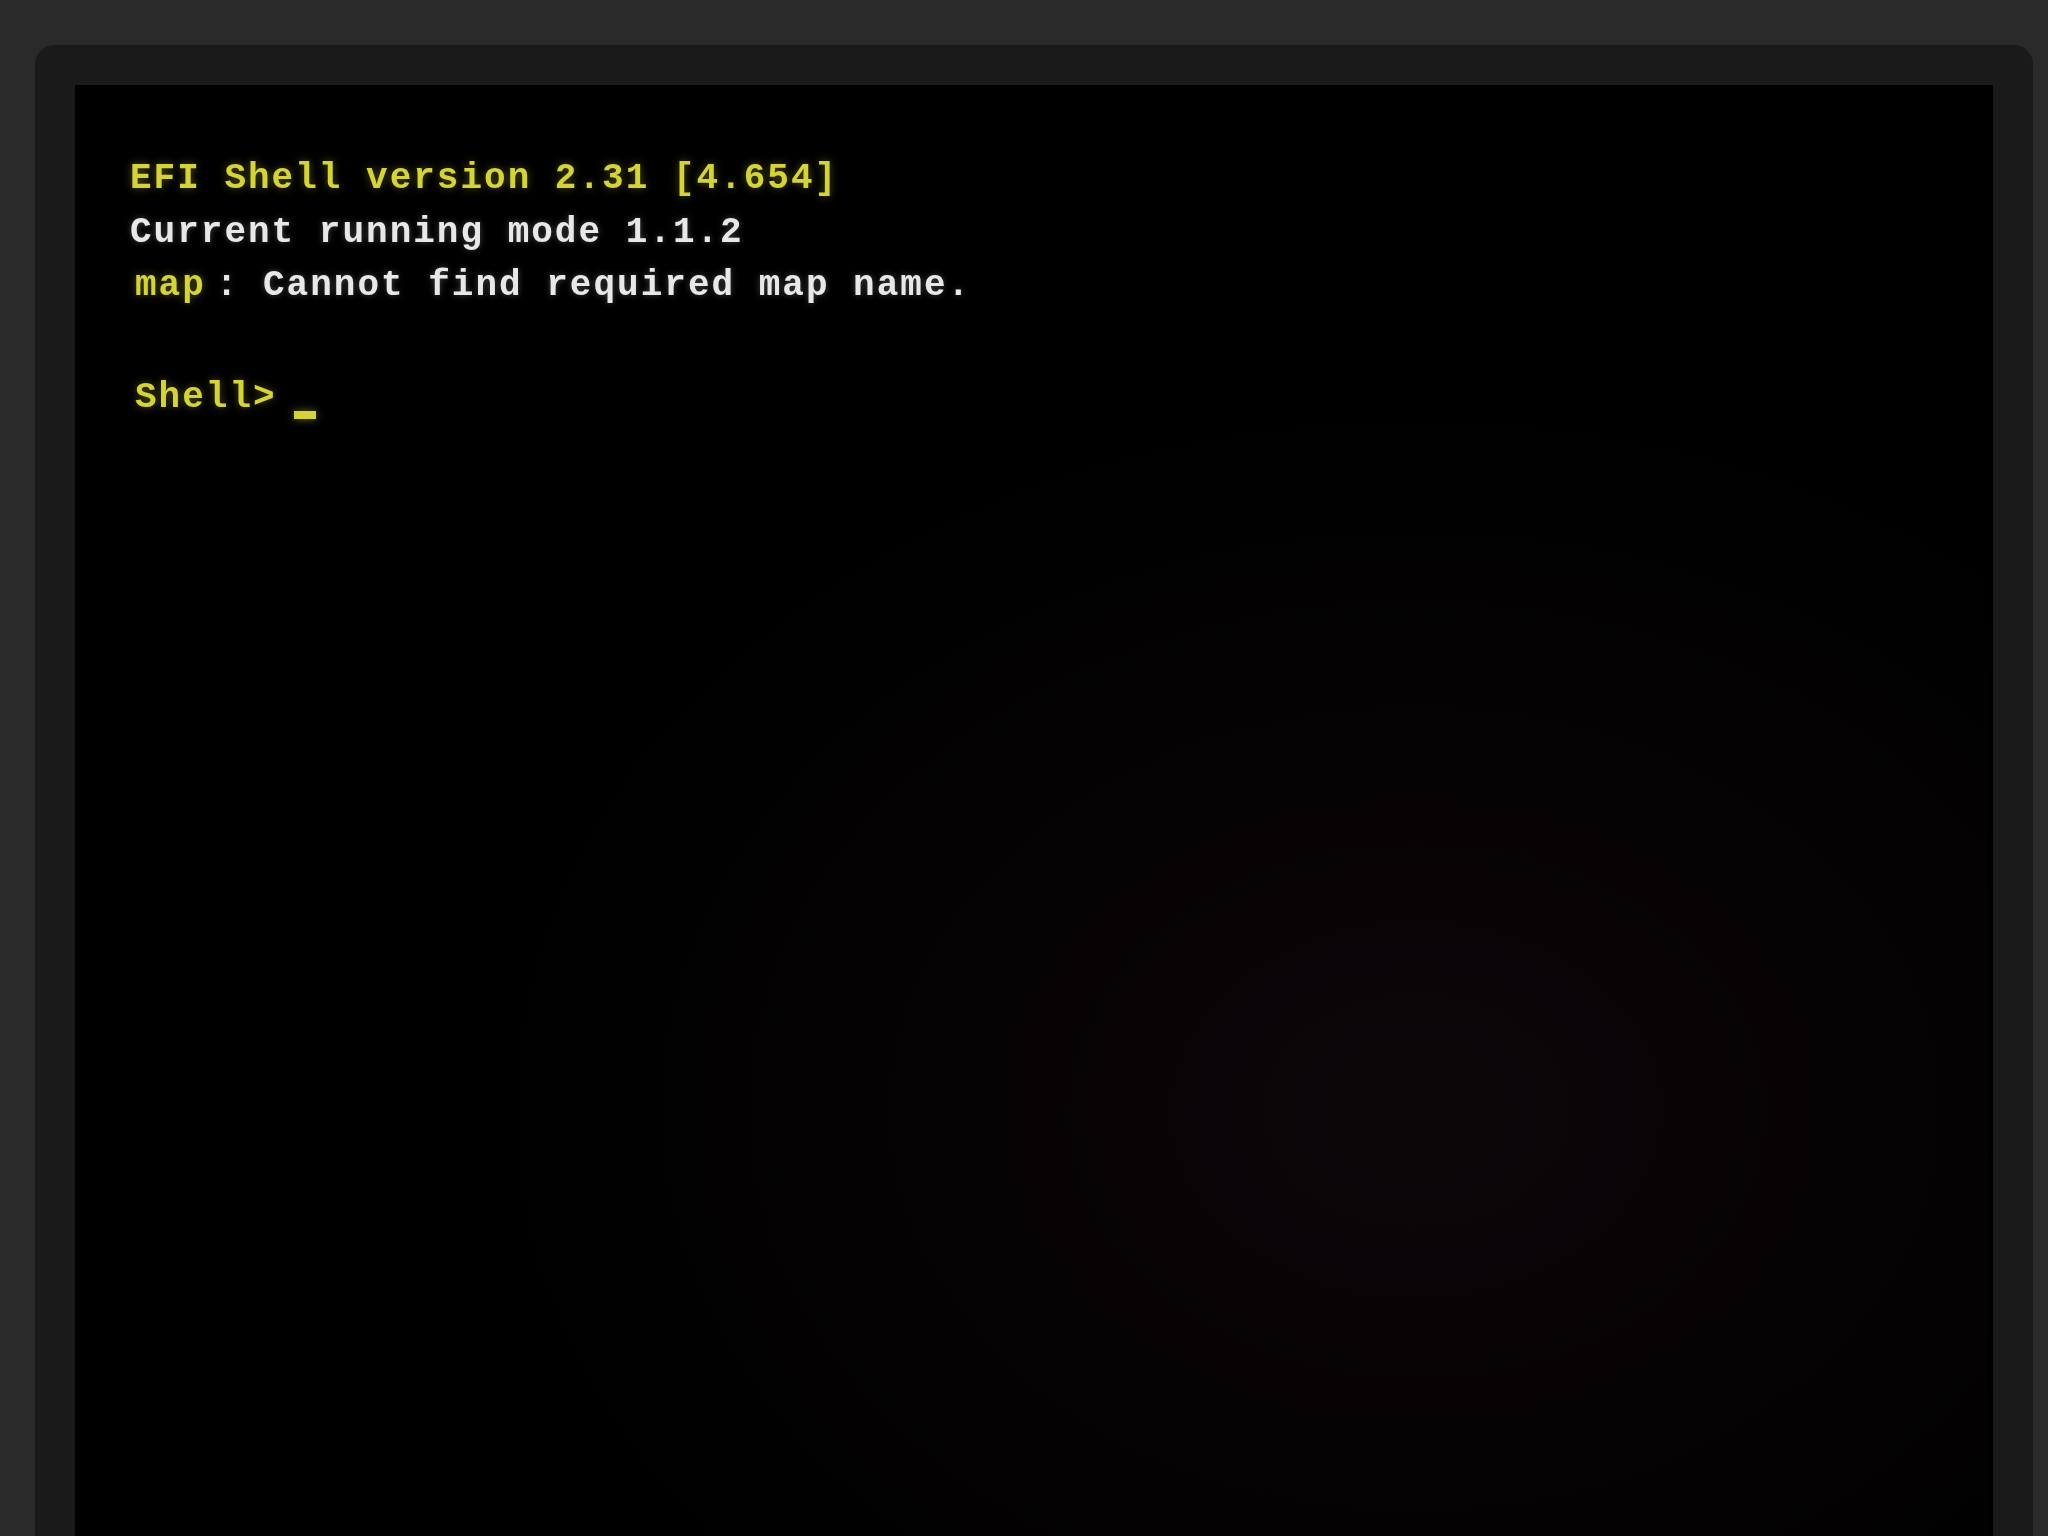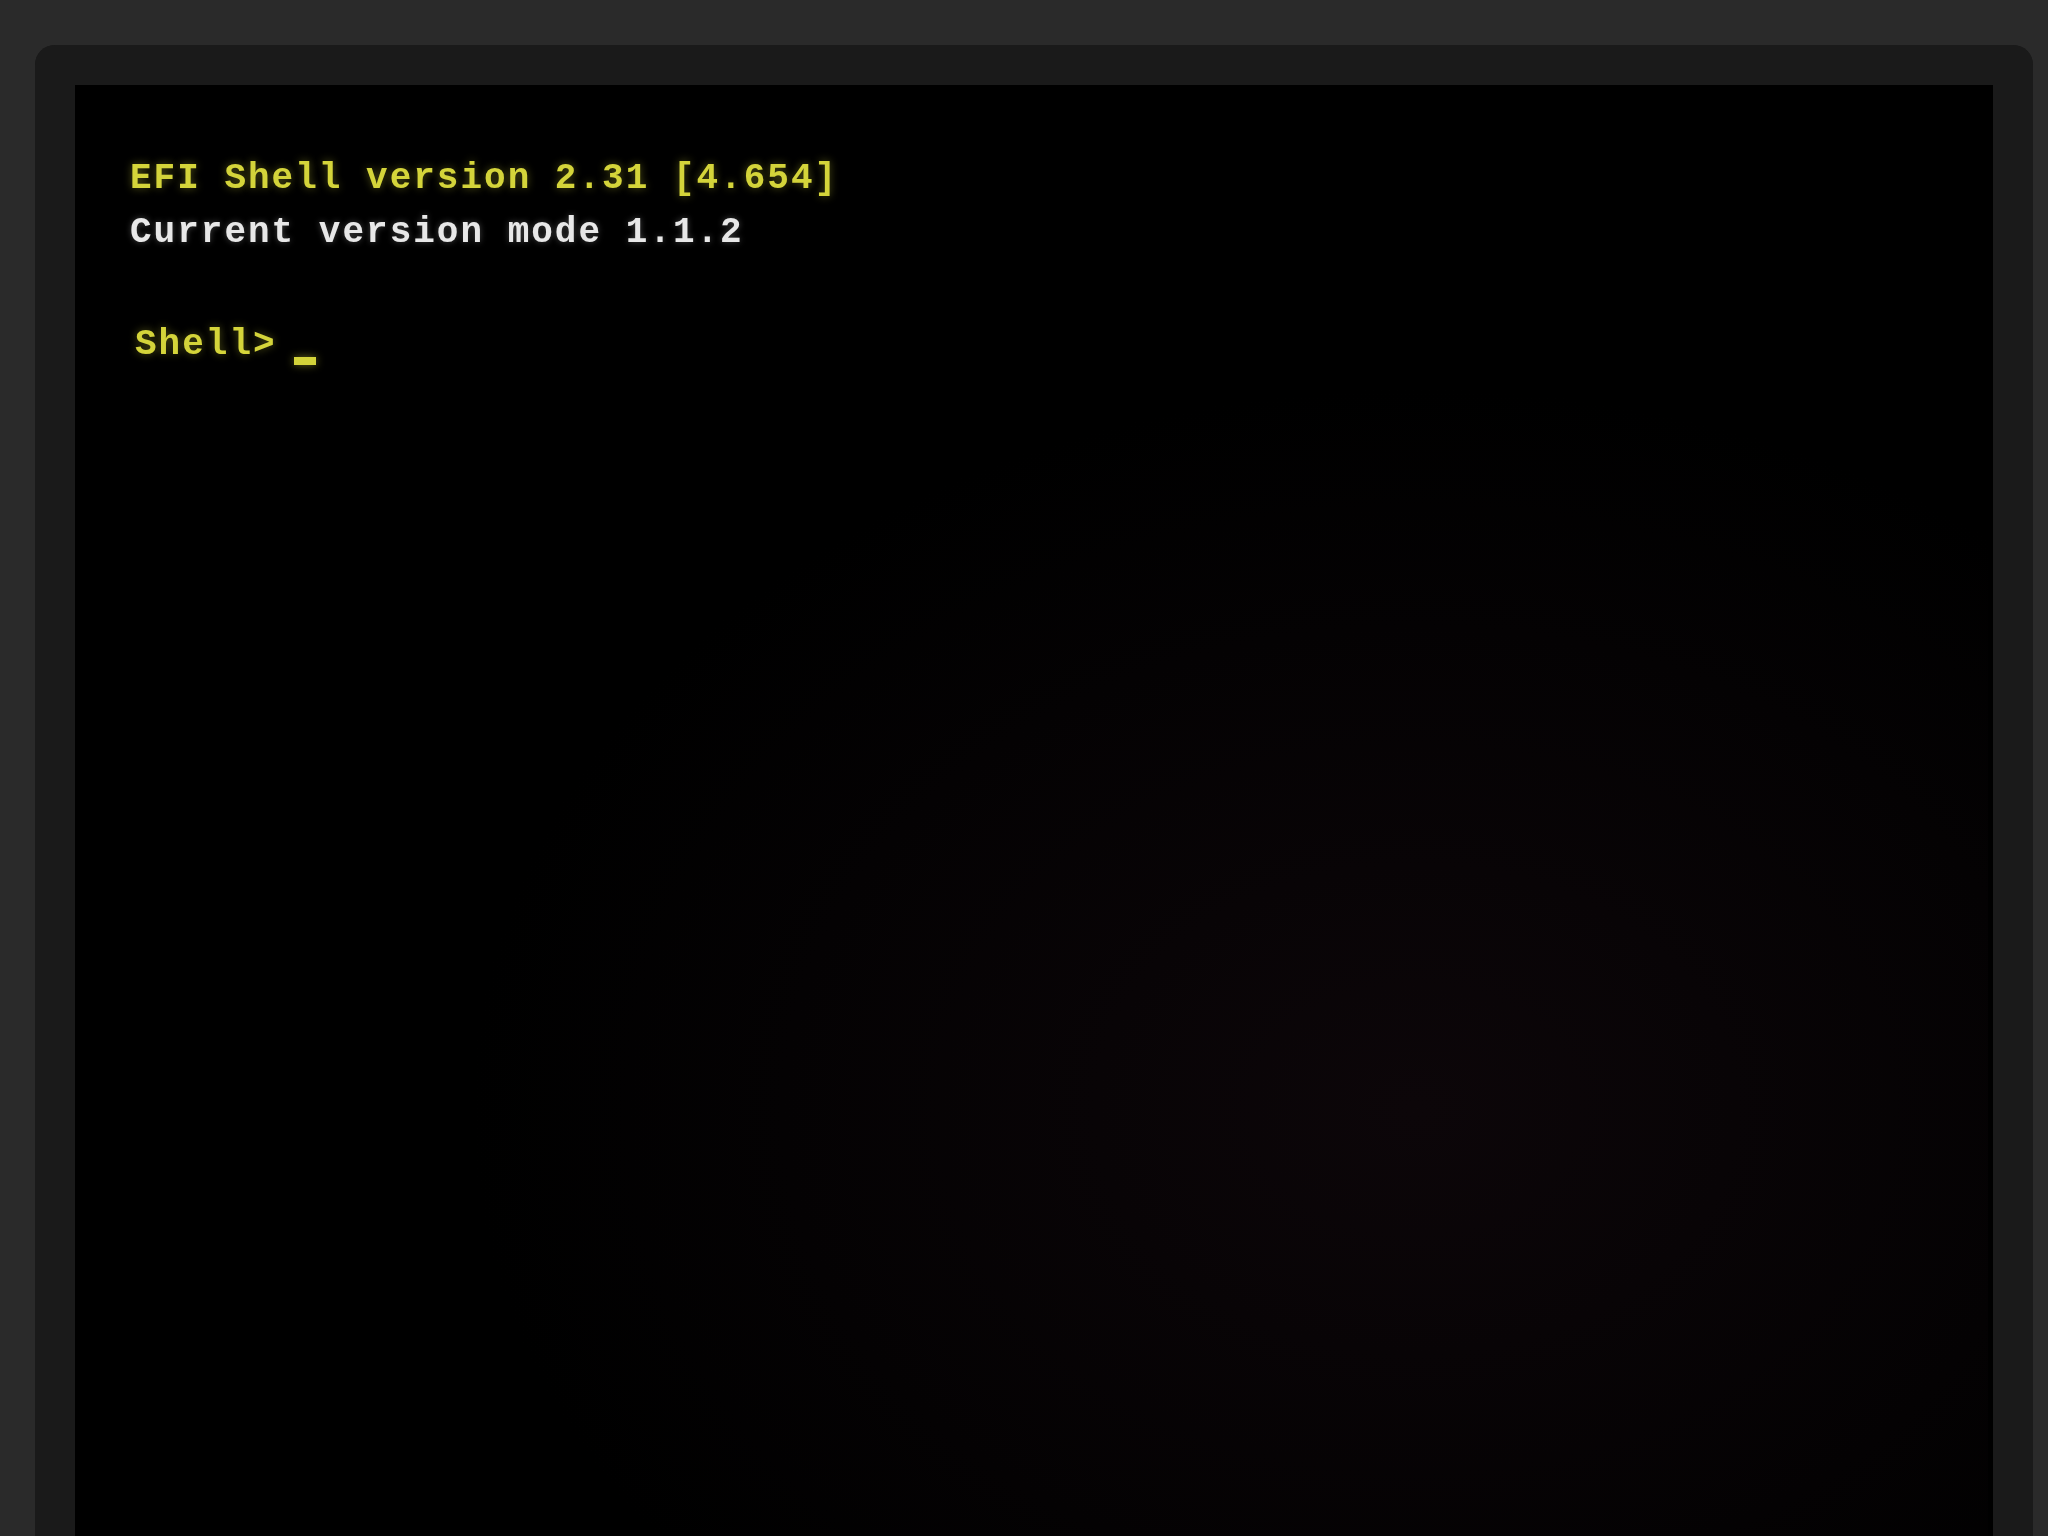--- a/index.html
+++ b/index.html
@@ -70,21 +70,22 @@
       align-items: flex-end;
     }
   </style>
 </head>
 <body>
 
 <div class="monitor-frame">
   <div class="screen">
     <div class="terminal">
       <div class="line yellow">EFI Shell version 2.31 [4.654]</div>
-      <div class="line white">Current version mode 1.1.2</div>
+      <div class="line white">Current running mode 1.1.2</div>
+      <div class="line"><span class="yellow">map</span><span class="white">: Cannot find required map name.</span></div>
       <div class="blank-line"></div>
       <div class="prompt-line">
           <span class="yellow">Shell&gt; </span>
           <span class="cursor"></span>
         </div>
     </div>
   </div>
 </div>
 
 </body></html>

